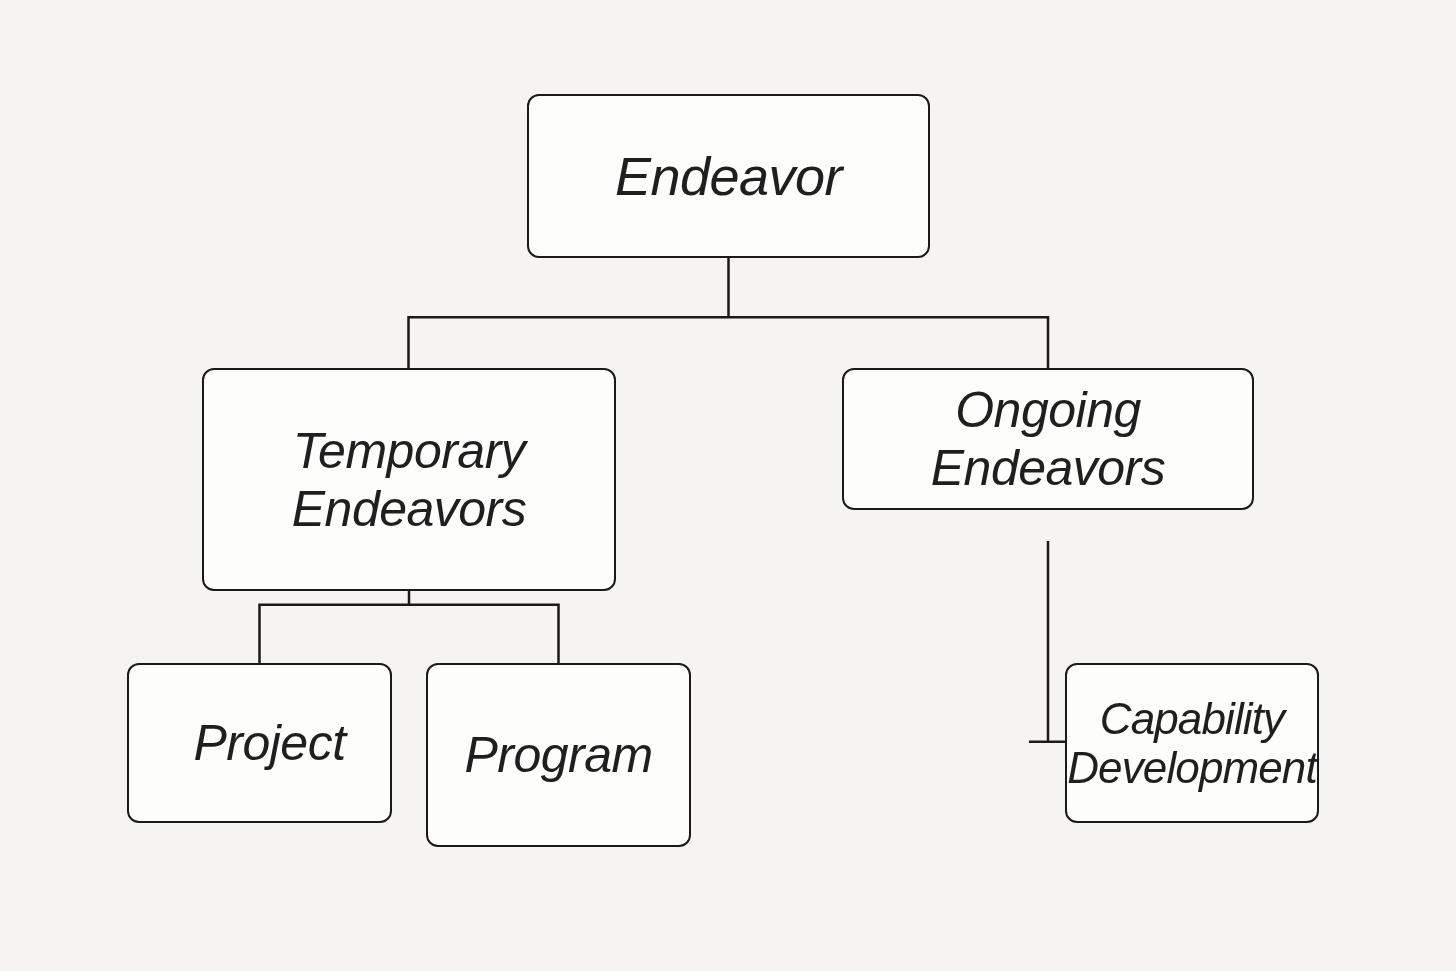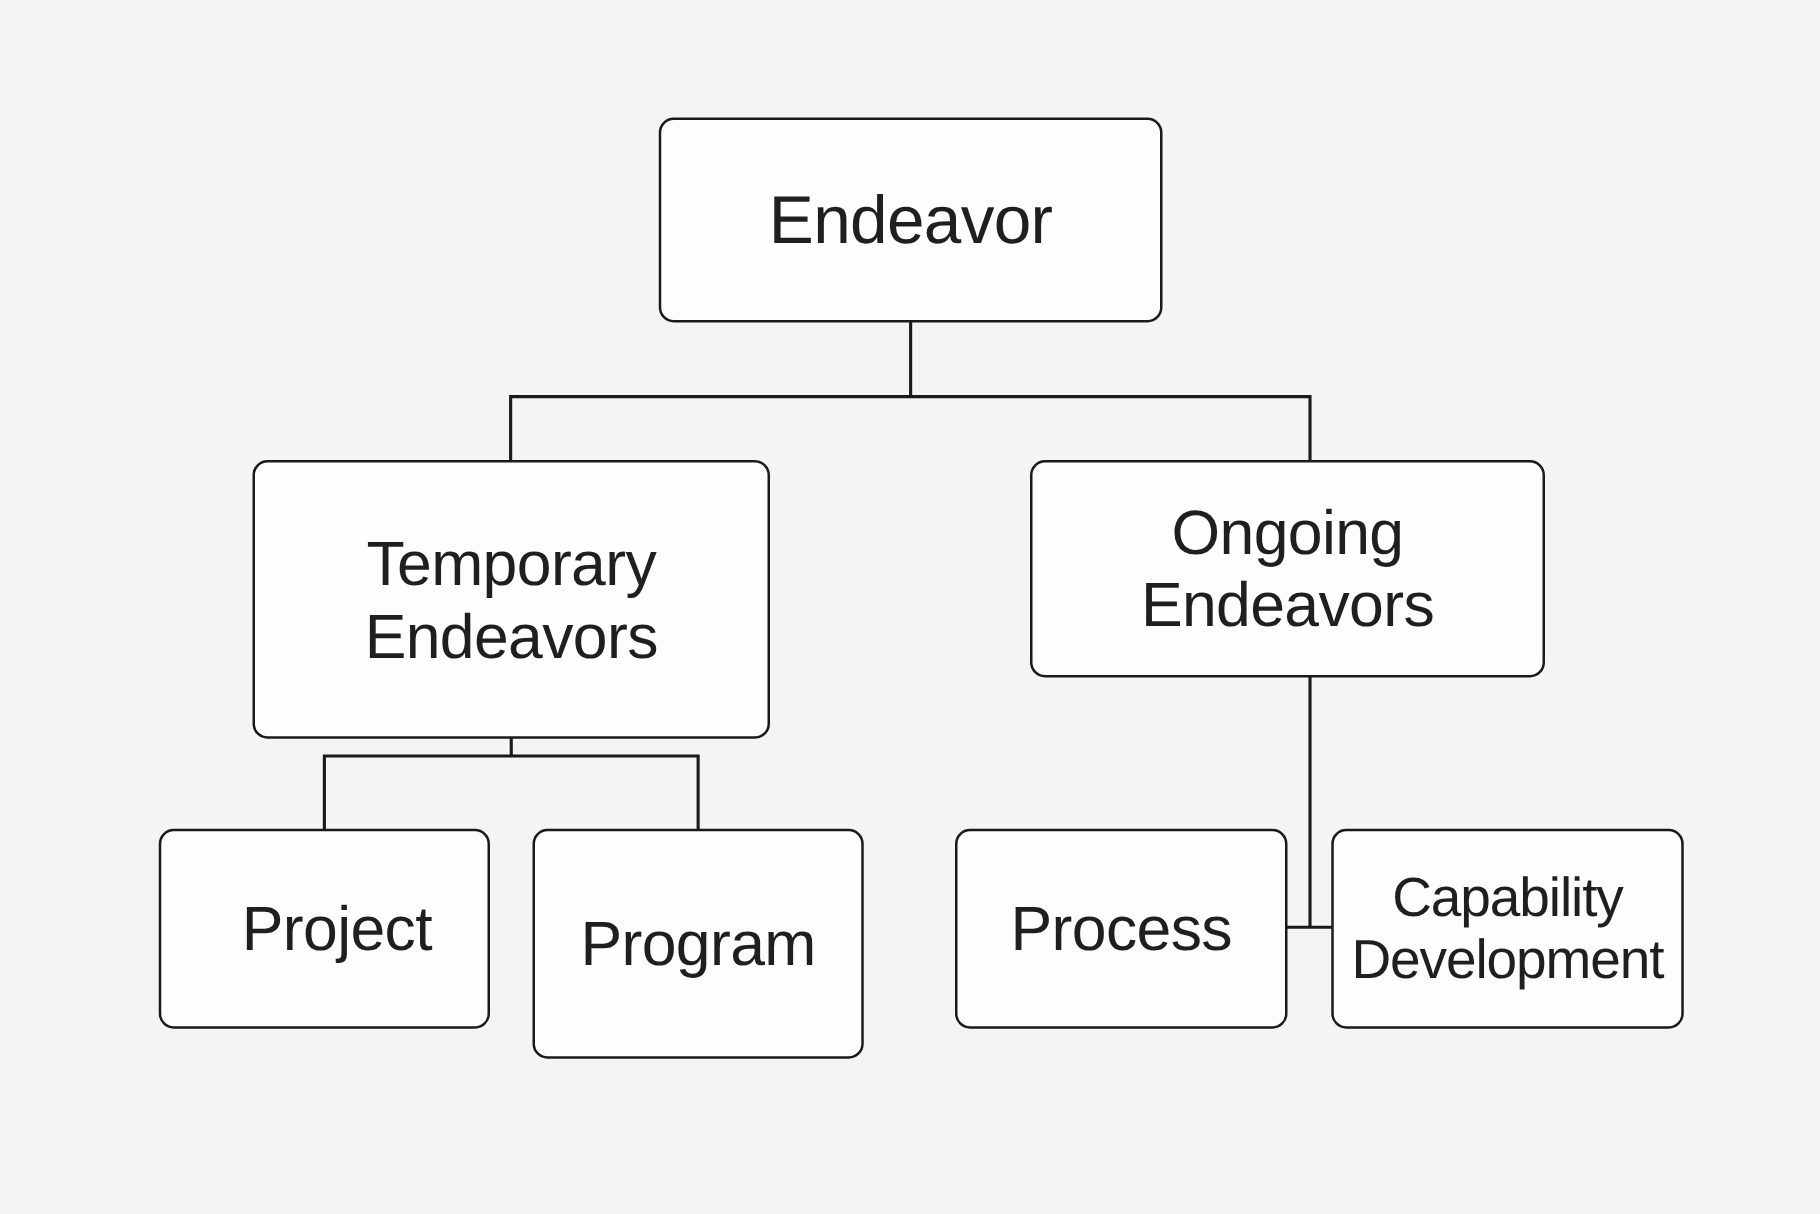--- a/index.html
+++ b/index.html
@@ -29,20 +29,21 @@
     border-radius: 12px;
     display: flex;
     align-items: center;
     justify-content: center;
     text-align: center;
   }
   .label {
     color: #1f1f1f;
     white-space: pre-line;
     letter-spacing: -0.01em;
+    font-style: italic;
   }
   .size-root  { font-size: 54px; line-height: 60px; }
   .size-mid   { font-size: 50px; line-height: 58px; }
   .size-leaf  { font-size: 50px; line-height: 56px; }
   .size-leaf2 { font-size: 44px; line-height: 49px; letter-spacing: -0.02em; }
 </style>
 </head>
 <body>
 
 <div class="canvas">
@@ -58,35 +59,32 @@
 
   <div class="node" style="left:527px; top:94px; width:403px; height:164px;">
     <span class="label size-root">Endeavor</span>
   </div>
 
   <div class="node" style="left:202px; top:368px; width:414px; height:223px;">
     <span class="label size-mid">Temporary
 Endeavors</span>
   </div>
 
-  <div class="node" style="left:824px; top:368px; width:412px; height:174px;">
+  <div class="node" style="left:842px; top:368px; width:412px; height:142px;">
     <span class="label size-mid">Ongoing
 Endeavors</span>
   </div>
 
   <div class="node" style="left:127px; top:663px; width:265px; height:160px;padding-left:20px;">
     <span class="label size-leaf">Project</span>
   </div>
 
   <div class="node" style="left:426px; top:663px; width:265px; height:184px;">
     <span class="label size-leaf">Program</span>
   </div>
 
-  <div class="node" style="left:764px; top:663px; width:266px; height:160px;">
-    <span class="label size-leaf">Process</span>
-  </div>
 
-  <div class="node" style="left:1065px; top:663px; width:282px; height:160px;">
+  <div class="node" style="left:1065px; top:663px; width:254px; height:160px;">
     <span class="label size-leaf2">Capability
 Development</span>
   </div>
 
 </div>
 
 </body></html>

